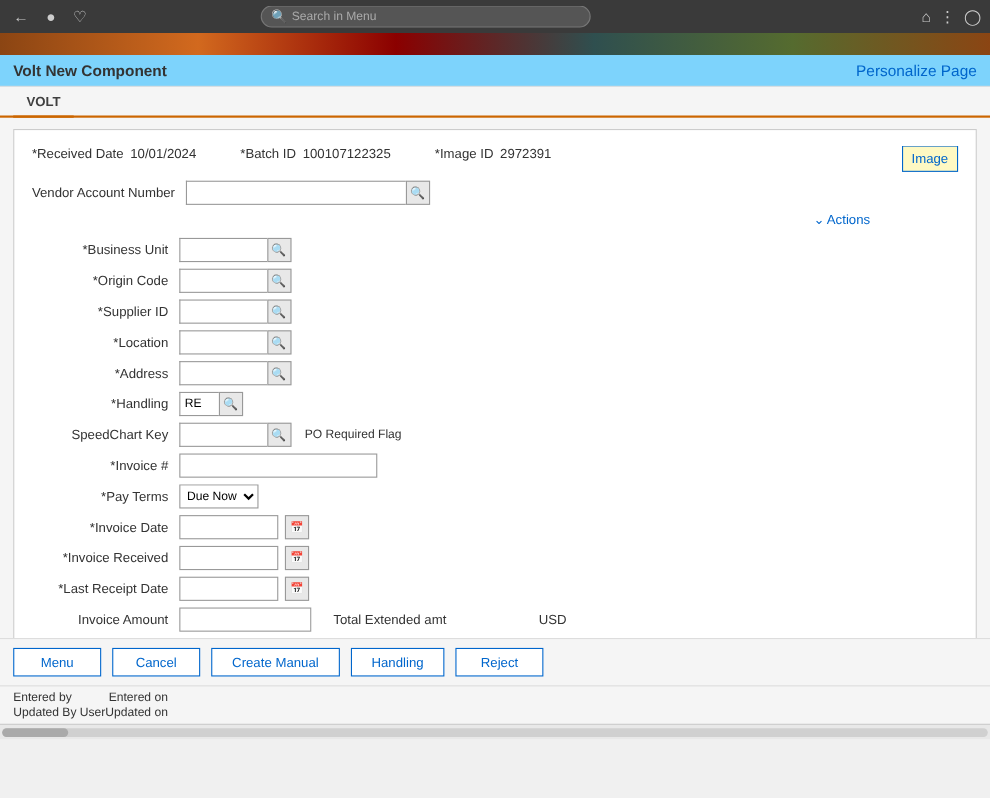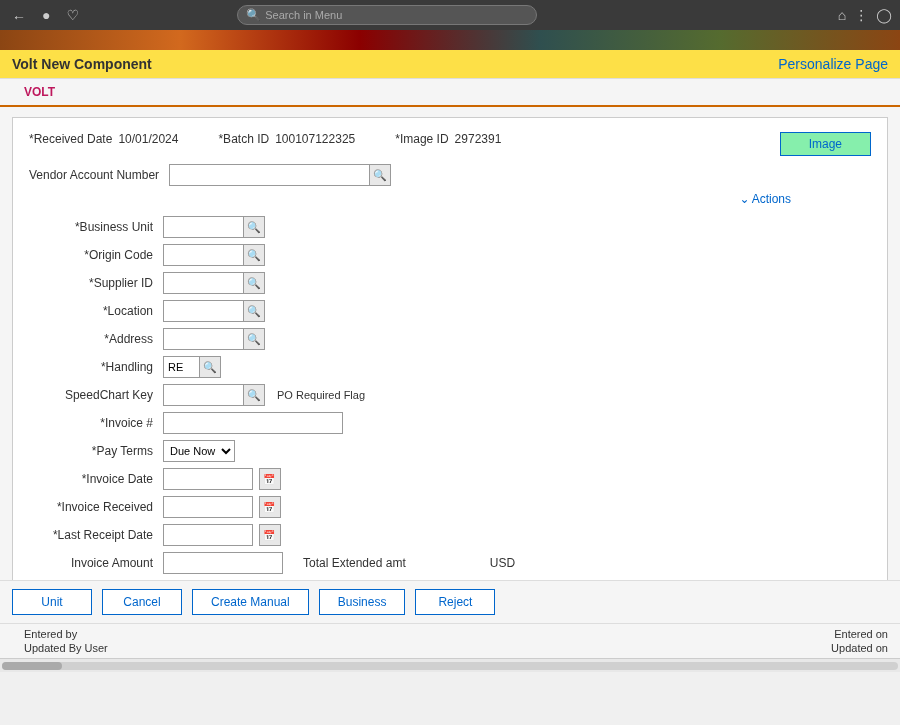--- a/index.html
+++ b/index.html
@@ -43,42 +43,42 @@
       width: 200px;
     }
     .browser-search input::placeholder { color: #aaa; }
     .browser-right { margin-left: auto; display: flex; gap: 8px; color: #ccc; font-size: 14px; }
 
     
     .banner { height: 20px; background: linear-gradient(90deg, #8B4513, #D2691E, #8B0000, #2F4F4F, #556B2F, #8B4513); }
 
     
     .app-header {
-      background: #fde047;
+      background: #7dd3fc;
       padding: 6px 12px;
       border-bottom: 1px solid #ddd;
       display: flex;
       align-items: center;
       justify-content: space-between;
     }
     .app-title { font-size: 14px; font-weight: bold; color: #333; }
     .personalize-link { color: #0066cc; font-size: 14px; text-decoration: none; }
 
     
     .tab-bar {
       background: #f5f5f5;
       border-bottom: 2px solid #cc6600;
       padding: 0 12px;
     }
     .tab {
       display: inline-block;
       padding: 6px 12px;
       font-size: 12px;
       font-weight: bold;
-      color: #be185d;
+      color: #404040;
       border-bottom: 2px solid #cc6600;
       margin-bottom: -2px;
       cursor: pointer;
     }
 
     
     .main-content {
       background: #f5f5f5;
       padding: 10px 12px;
       height: calc(725px - 30px - 20px - 32px - 30px - 60px - 60px - 20px);
@@ -143,23 +143,23 @@
     }
     .info-group {
       display: flex;
       align-items: flex-start;
       gap: 6px;
     }
     .info-label { font-size: 12px; color: #333; }
     .info-value { font-size: 12px; color: #333; }
     .image-btn {
       border: 1px solid #0066cc;
-      background: #86efac;
+      background: #fef9c3;
       color: #0066cc;
-      padding: 4px 28px;
+      padding: 4px 8px;
       font-size: 12px;
       cursor: pointer;
       margin-left: auto;
     }
 
     
     .actions-link {
       color: #0066cc;
       font-size: 12px;
       cursor: pointer;
@@ -215,23 +215,22 @@
       color: #0066cc;
       padding: 5px 18px;
       font-size: 12px;
       cursor: pointer;
       min-width: 80px;
     }
 
     
     .footer-info {
       background: #f5f5f5;
-      padding: 4px 12px 4px 24px;
-      display: flex;
-      justify-content: space-between;
+      padding: 4px 12px 4px 12px;
+      display: flex;
       font-size: 11px;
       color: #333;
       border-top: 1px solid #ddd;
     }
     .footer-left, .footer-right { display: flex; flex-direction: column; gap: 2px; }
     .footer-right { text-align: right; }
 
     
     .scroll-bar-area {
       background: #e8e8e8;
@@ -415,24 +414,24 @@
       <span class="form-label">Invoice Amount</span>
       <input type="text" class="form-input" style="width: 120px; text-align: right;">
       <span style="margin-left:16px; font-size:12px; color:#333;">Total Extended amt</span>
       <span style="margin-left:80px; font-size:12px; color:#333;">USD</span>
     </div>
 
   </div>
 </div>
 
 <div class="action-bar">
-  <button class="action-btn">Unit</button>
+  <button class="action-btn">Menu</button>
   <button class="action-btn">Cancel</button>
   <button class="action-btn">Create Manual</button>
-  <button class="action-btn">Business</button>
+  <button class="action-btn">Handling</button>
   <button class="action-btn">Reject</button>
 </div>
 
 <div class="footer-info">
   <div class="footer-left">
     <span>Entered by</span>
     <span>Updated By User</span>
   </div>
   <div class="footer-right">
     <span>Entered on</span>

